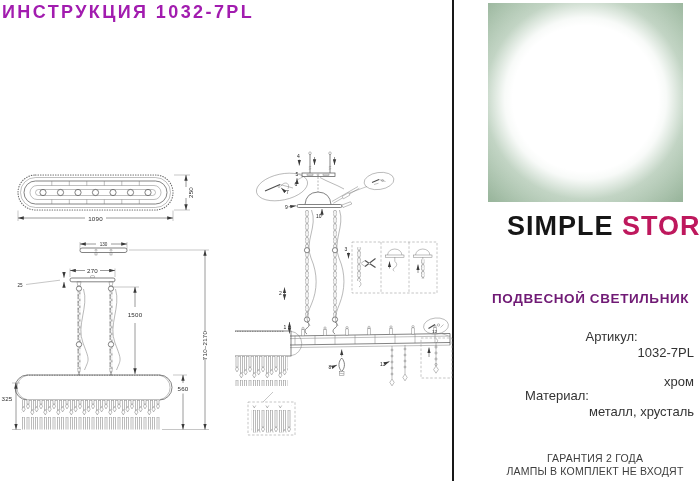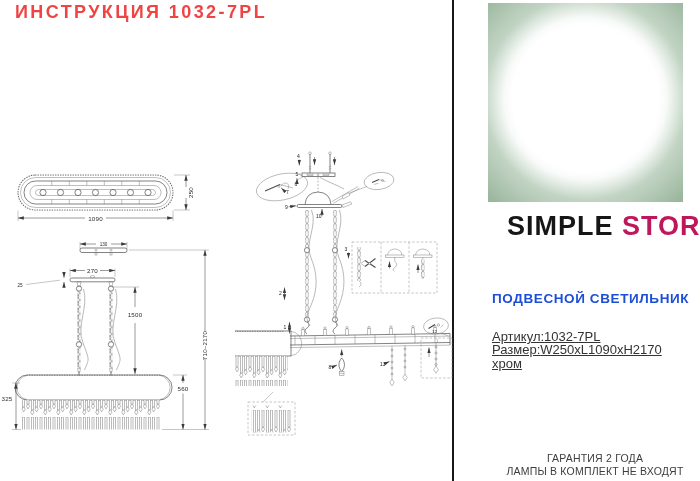--- a/index.html
+++ b/index.html
@@ -1,35 +1,35 @@
 <!DOCTYPE html>
 <html><head>
 <meta charset="utf-8">
 <style>
   html,body{margin:0;padding:0;background:#fff;}
   .sheet{position:relative;width:700px;height:481px;background:#fff;overflow:hidden;
          font-family:"Liberation Sans",sans-serif;color:#222;}
-  .title{position:absolute;left:15px;top:2px;font-size:18px;font-weight:800;
-         letter-spacing:2.4px;color:#ef4444;white-space:nowrap;}
+  .title{position:absolute;left:2px;top:2px;font-size:18px;font-weight:800;
+         letter-spacing:2.4px;color:#a21caf;white-space:nowrap;}
   .divider{position:absolute;left:452px;top:0;width:2px;height:481px;background:#181818;}
   .logo{position:absolute;left:488px;top:3px;width:195px;height:199px;
         background:
           radial-gradient(circle at 50% 48%, #ffffff 0px, #ffffff 73px, rgba(255,255,255,0.92) 81px,
                           rgba(255,255,255,0.35) 101px, rgba(255,255,255,0) 138px),
           radial-gradient(circle at 50% 48%, #bdd2bf 0%, #a6c2a9 55%, #9ab69d 100%);}
   .brandline{position:absolute;left:483px;top:211px;width:212px;text-align:center;
              font-size:27px;letter-spacing:1px;color:#161616;white-space:nowrap;}
   .brandline .w1{font-weight:700;margin-left:24px;}
   .brandline .w2{font-weight:700;color:#be185d;}
   .ptype{position:absolute;left:492px;top:291px;font-size:13.5px;font-weight:700;
-         letter-spacing:0.6px;color:#1d4ed8;white-space:nowrap;}
+         letter-spacing:0.6px;color:#701a75;white-space:nowrap;}
   .specs{position:absolute;left:492px;top:330px;width:202px;font-size:13px;
          color:#333;line-height:13.3px;}
-  .spec-row{display:flex;justify-content:flex-start;white-space:nowrap;text-decoration:underline;}
-  .spec-row .v{text-align:right;}
+  .spec-row{display:flex;justify-content:flex-end;white-space:nowrap;}
+  .spec-row .v{text-align:right;margin-top:16px;}
   .footer{position:absolute;left:482px;top:452px;width:226px;text-align:center;
           font-size:10.5px;line-height:13px;color:#3d3d3d;letter-spacing:0.2px;}
   svg{position:absolute;}
   .tl {stroke:#5a5a5a;stroke-width:0.75;fill:none;}
   .tlb{stroke:#4d4d4d;stroke-width:1.1;fill:none;}
   .tl2{stroke:#707070;stroke-width:0.45;fill:none;}
   .dim{stroke:#464646;stroke-width:0.55;fill:none;}
   .ext{stroke:#6e6e6e;stroke-width:0.4;fill:none;}
   .dsh{stroke:#6a6a6a;stroke-width:0.5;fill:none;stroke-dasharray:2 1.5;}
   .dsh2{stroke:#8a8a8a;stroke-width:0.5;fill:none;stroke-dasharray:2.5 1.8;}
@@ -399,25 +399,25 @@
   <div class="brandline"><span class="w1">SIMPLE</span><span> </span><span class="w2">STORY</span></div>
 
   <div class="ptype">ПОДВЕСНОЙ СВЕТИЛЬНИК</div>
 
   <div class="specs">
     <div class="spec-row">
       <span class="l">Артикул:</span>
       <span class="v">1032-7PL</span>
     </div>
     <div class="spec-row">
-      <span class="l">Размер:</span>
-      <span class="v">W250xL1090xH2170</span>
+      <span class="v">хром</span>
     </div>
     <div class="spec-row">
-      <span class="v">хром</span>
+      <span class="l">Материал:</span>
+      <span class="v">металл, хрусталь</span>
     </div>
   </div>
 
   <div class="footer">
     <div>ГАРАНТИЯ 2 ГОДА</div>
     <div>ЛАМПЫ В КОМПЛЕКТ НЕ ВХОДЯТ</div>
   </div>
 
 </div>
 

